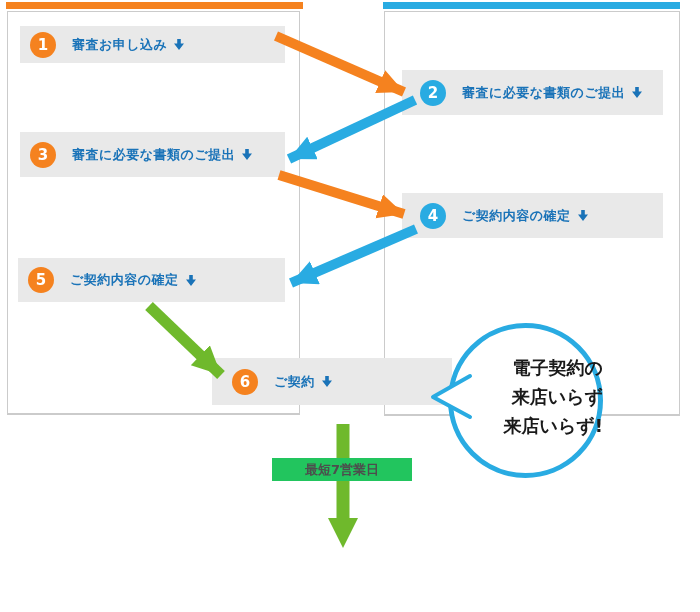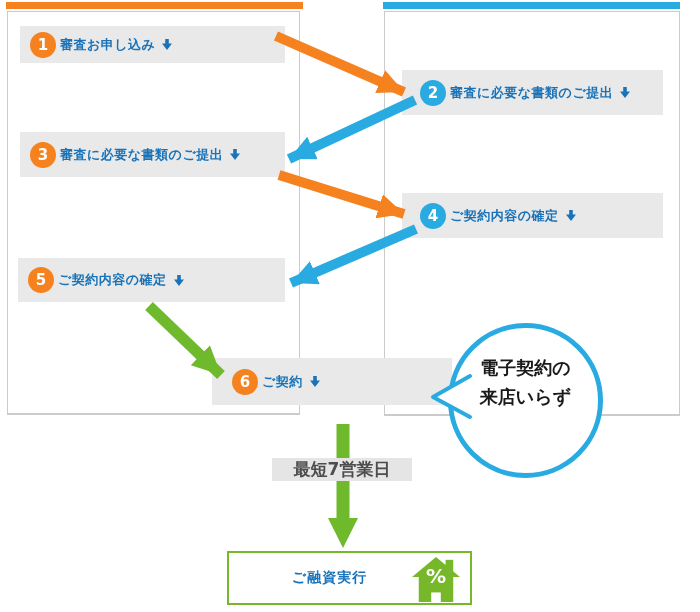--- a/index.html
+++ b/index.html
@@ -17,46 +17,46 @@
 
   .column{position:absolute;top:11px;background:#fff;border:1px solid var(--column-border);border-bottom-width:2px;}
   .column.left{left:7px;width:293px;height:404px;}
   .column.right{left:384px;width:296px;height:405px;}
 
   .step{position:absolute;background:var(--step-bg);display:flex;align-items:center;z-index:2;cursor:pointer;}
   .step .num{width:26px;height:26px;border-radius:50%;color:#fff;font-size:15px;font-weight:bold;
              display:flex;align-items:center;justify-content:center;flex:0 0 26px;}
   .step.orange .num{background:var(--orange);}
   .step.blue .num{background:var(--blue);}
-  .step .lbl{color:var(--link-blue);font-size:13px;font-weight:bold;margin-left:4px;letter-spacing:.5px;}
+  .step .lbl{color:var(--link-blue);font-size:13px;font-weight:bold;margin-left:16px;letter-spacing:.5px;}
   .step .jump{margin-left:7px;display:inline-block;}
 
   .s1{left:20px;top:26px;width:265px;height:37px;padding-left:10px;}
   .s2{left:402px;top:70px;width:261px;height:45px;padding-left:18px;}
   .s3{left:20px;top:132px;width:265px;height:45px;padding-left:10px;}
   .s4{left:402px;top:193px;width:261px;height:45px;padding-left:18px;}
   .s5{left:18px;top:258px;width:267px;height:44px;padding-left:10px;}
   .s6{left:212px;top:358px;width:240px;height:47px;padding-left:20px;}
 
   .overlay{position:absolute;left:0;top:0;width:700px;height:612px;z-index:5;pointer-events:none;}
   .ar-o{stroke:var(--orange);}
   .ar-b{stroke:var(--blue);}
   .ar-g{stroke:var(--green);}
   .mh-o{fill:var(--orange);}
   .mh-b{fill:var(--blue);}
   .fill-g{fill:var(--green);}
   .bubble-circle{fill:#fff;stroke:var(--blue);stroke-width:5;}
   .bubble-tail{fill:#fff;stroke:var(--blue);stroke-width:4;stroke-linejoin:round;stroke-linecap:round;}
 
   .bubble-text{position:absolute;left:448px;top:353px;width:155px;z-index:6;
-               text-align:center;font-size:18px;font-weight:bold;color:#1a1a1a;line-height:29px;}
+               text-align:right;font-size:18px;font-weight:bold;color:#1a1a1a;line-height:29px;}
   .bubble-text span{display:block;}
 
-  .note{position:absolute;left:272px;top:458px;width:140px;z-index:6;background:#e5e5e5;
-        text-align:center;font-size:17px;font-weight:bold;color:var(--note-text);line-height:19px;padding:2px 0;}
+  .note{position:absolute;left:272px;top:458px;width:140px;z-index:6;background:#22c55e;
+        text-align:center;font-size:13px;font-weight:bold;color:var(--note-text);line-height:19px;padding:2px 0;}
   .note span{display:block;}
 
   .final-box{position:absolute;left:227px;top:551px;width:245px;height:54px;background:#fff;
              border:2px solid var(--green-dark);z-index:2;}
   .final-box .lbl{position:absolute;left:0;right:40px;top:0;bottom:0;display:flex;align-items:center;justify-content:center;
                   color:var(--link-blue);font-size:14px;font-weight:bold;letter-spacing:1px;}
   .final-box .house{position:absolute;right:10px;top:3px;}
   .house-shape{fill:var(--green-dark);}
 </style>
 </head>
@@ -141,29 +141,21 @@
 
     <g>
       <circle class="bubble-circle" cx="525.5" cy="400.5" r="75"></circle>
       <path class="bubble-tail" d="M470,376 L433,397 L470,417"></path>
     </g>
   </svg>
 
   <div class="bubble-text">
     <span>電子契約の</span>
     <span>来店いらず</span>
+    <span>来店いらず!</span>
   </div>
 
   <div class="note">
     <span>最短7営業日</span>
   </div>
 
-  <div class="final-box">
-    <span class="lbl">ご融資実行</span>
-    <svg class="house" width="48" height="46" viewBox="0 0 50 48">
-      <rect class="house-shape" x="35" y="4" width="8" height="14"></rect>
-      <path class="house-shape" d="M25,1 L50,22 L43,22 L43,48 L7,48 L7,22 L0,22 Z"></path>
-      <rect x="20" y="38" width="10" height="10" fill="#ffffff"></rect>
-      <text x="25" y="28" text-anchor="middle" fill="#ffffff" font-size="21" font-weight="bold" font-family="DejaVu Sans, Liberation Sans, sans-serif">%</text>
-    </svg>
-  </div>
 
 </div>
 
 </body></html>

